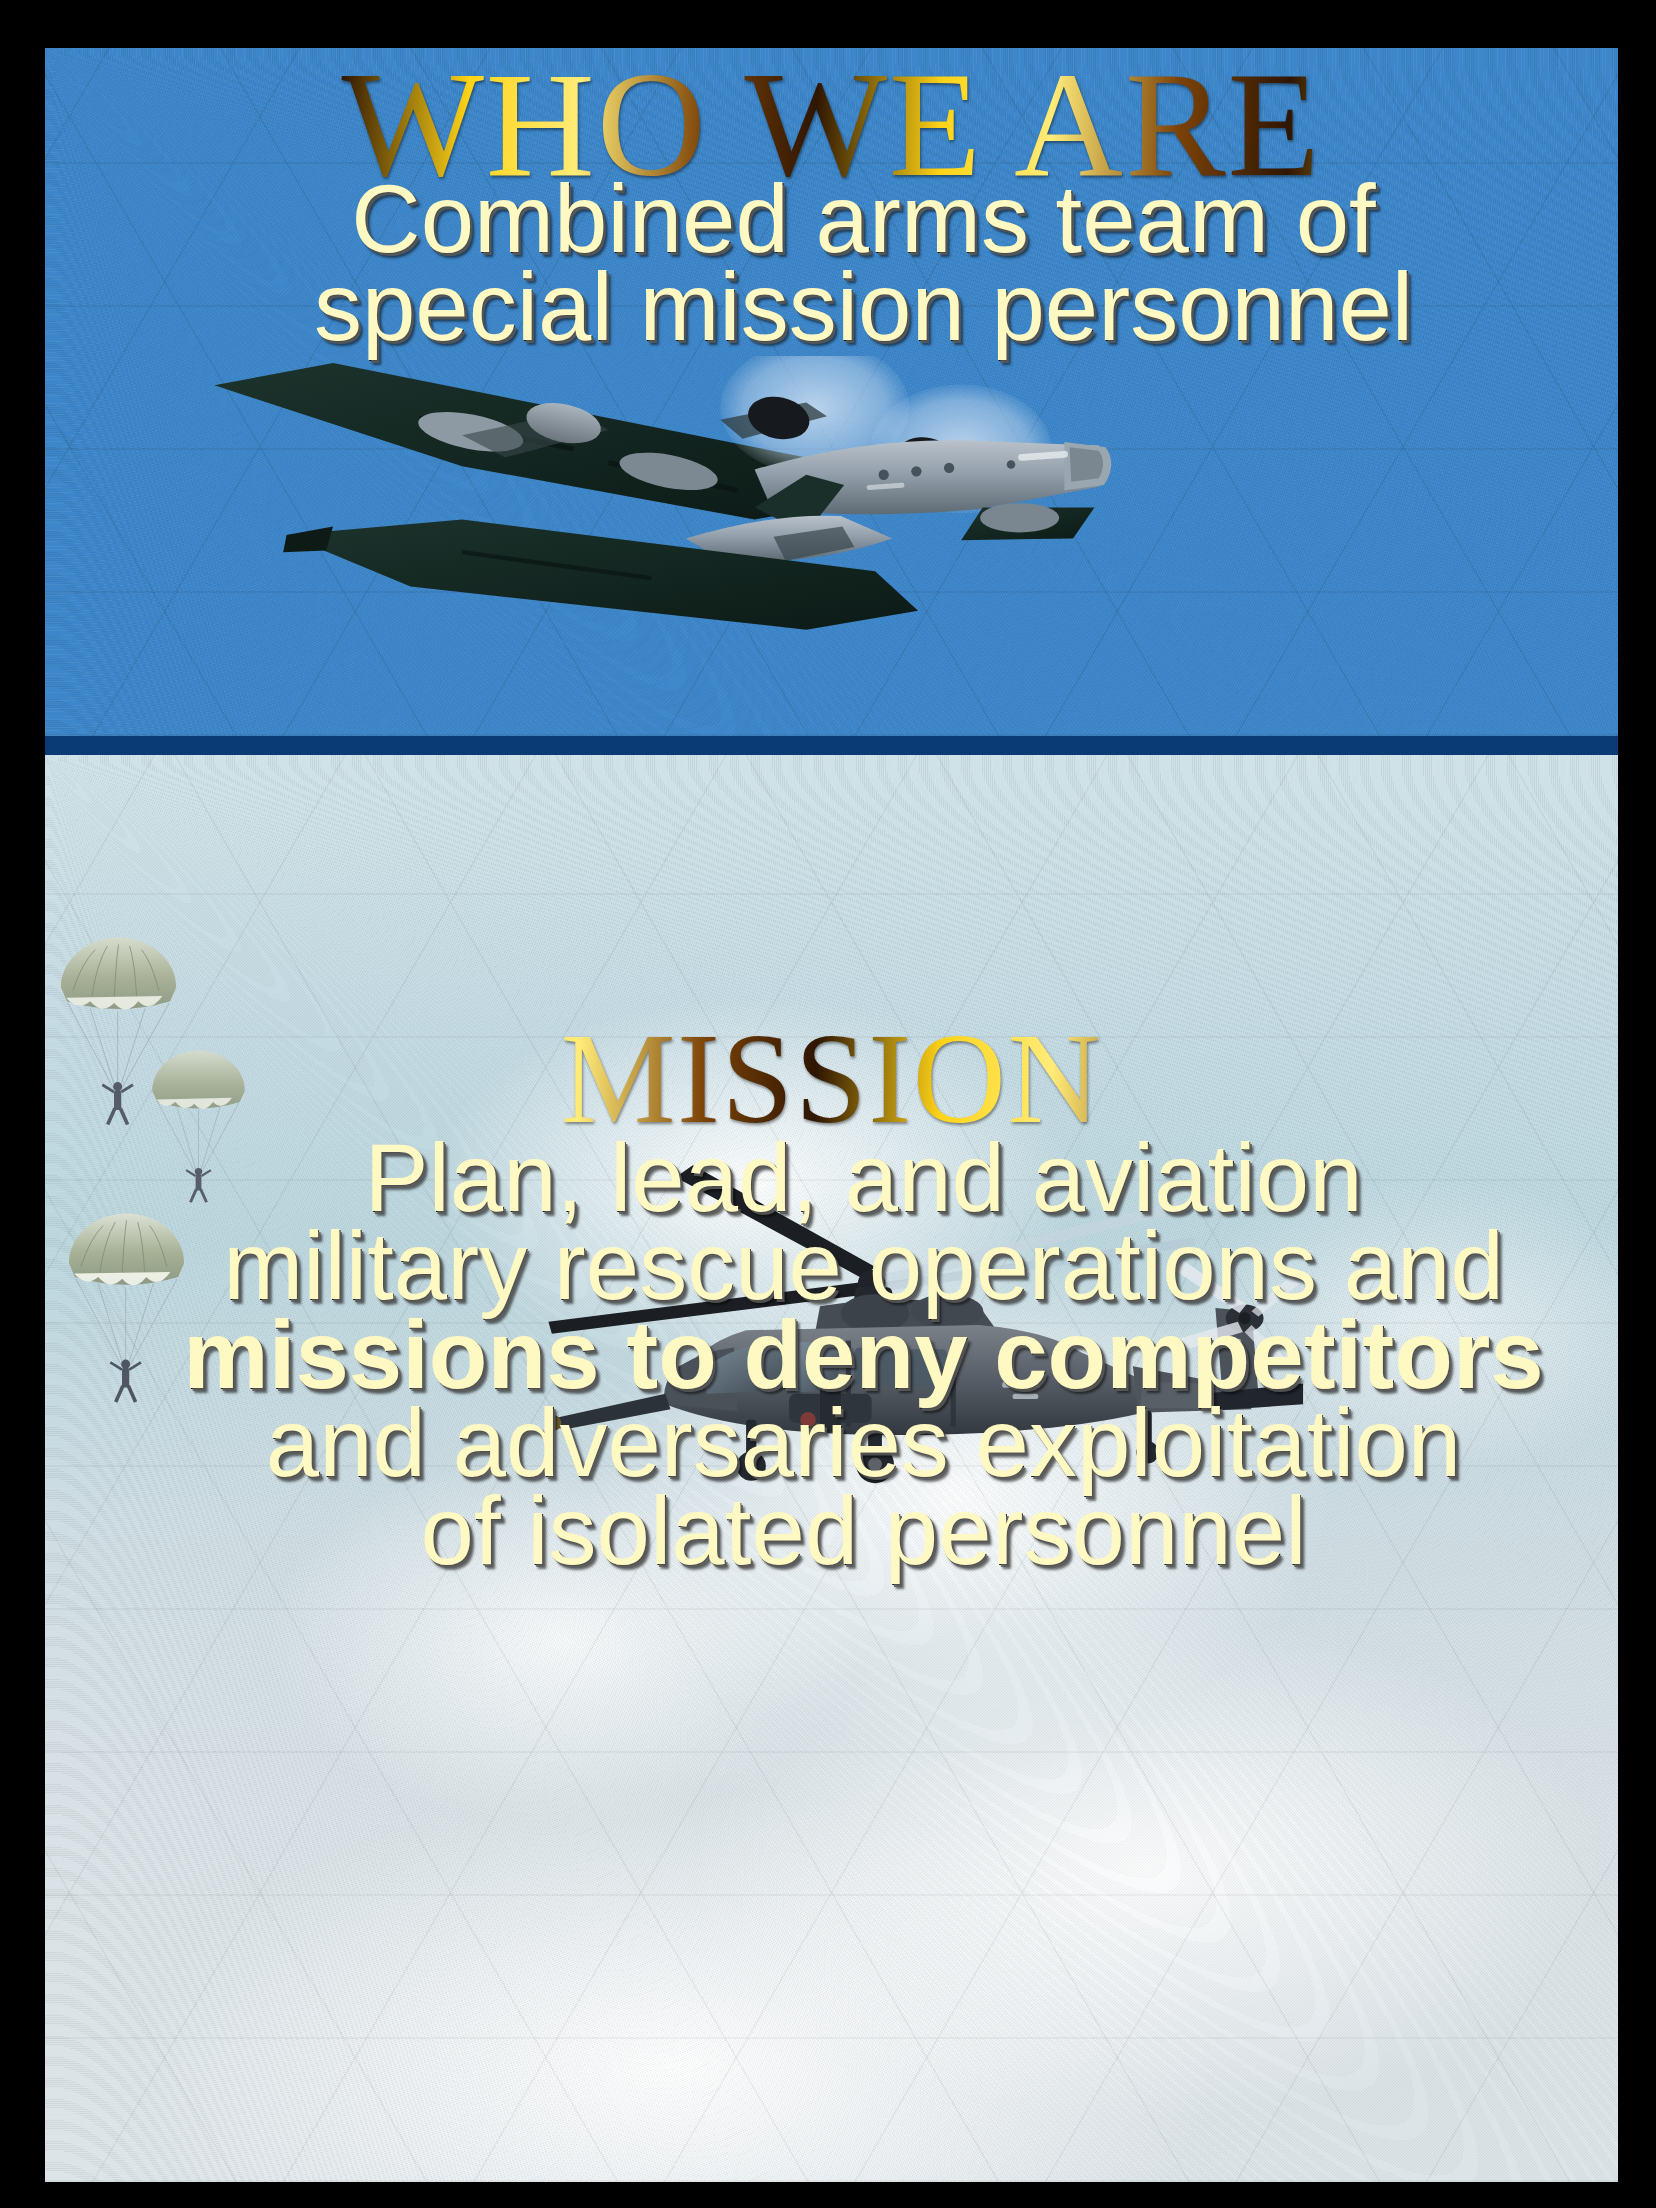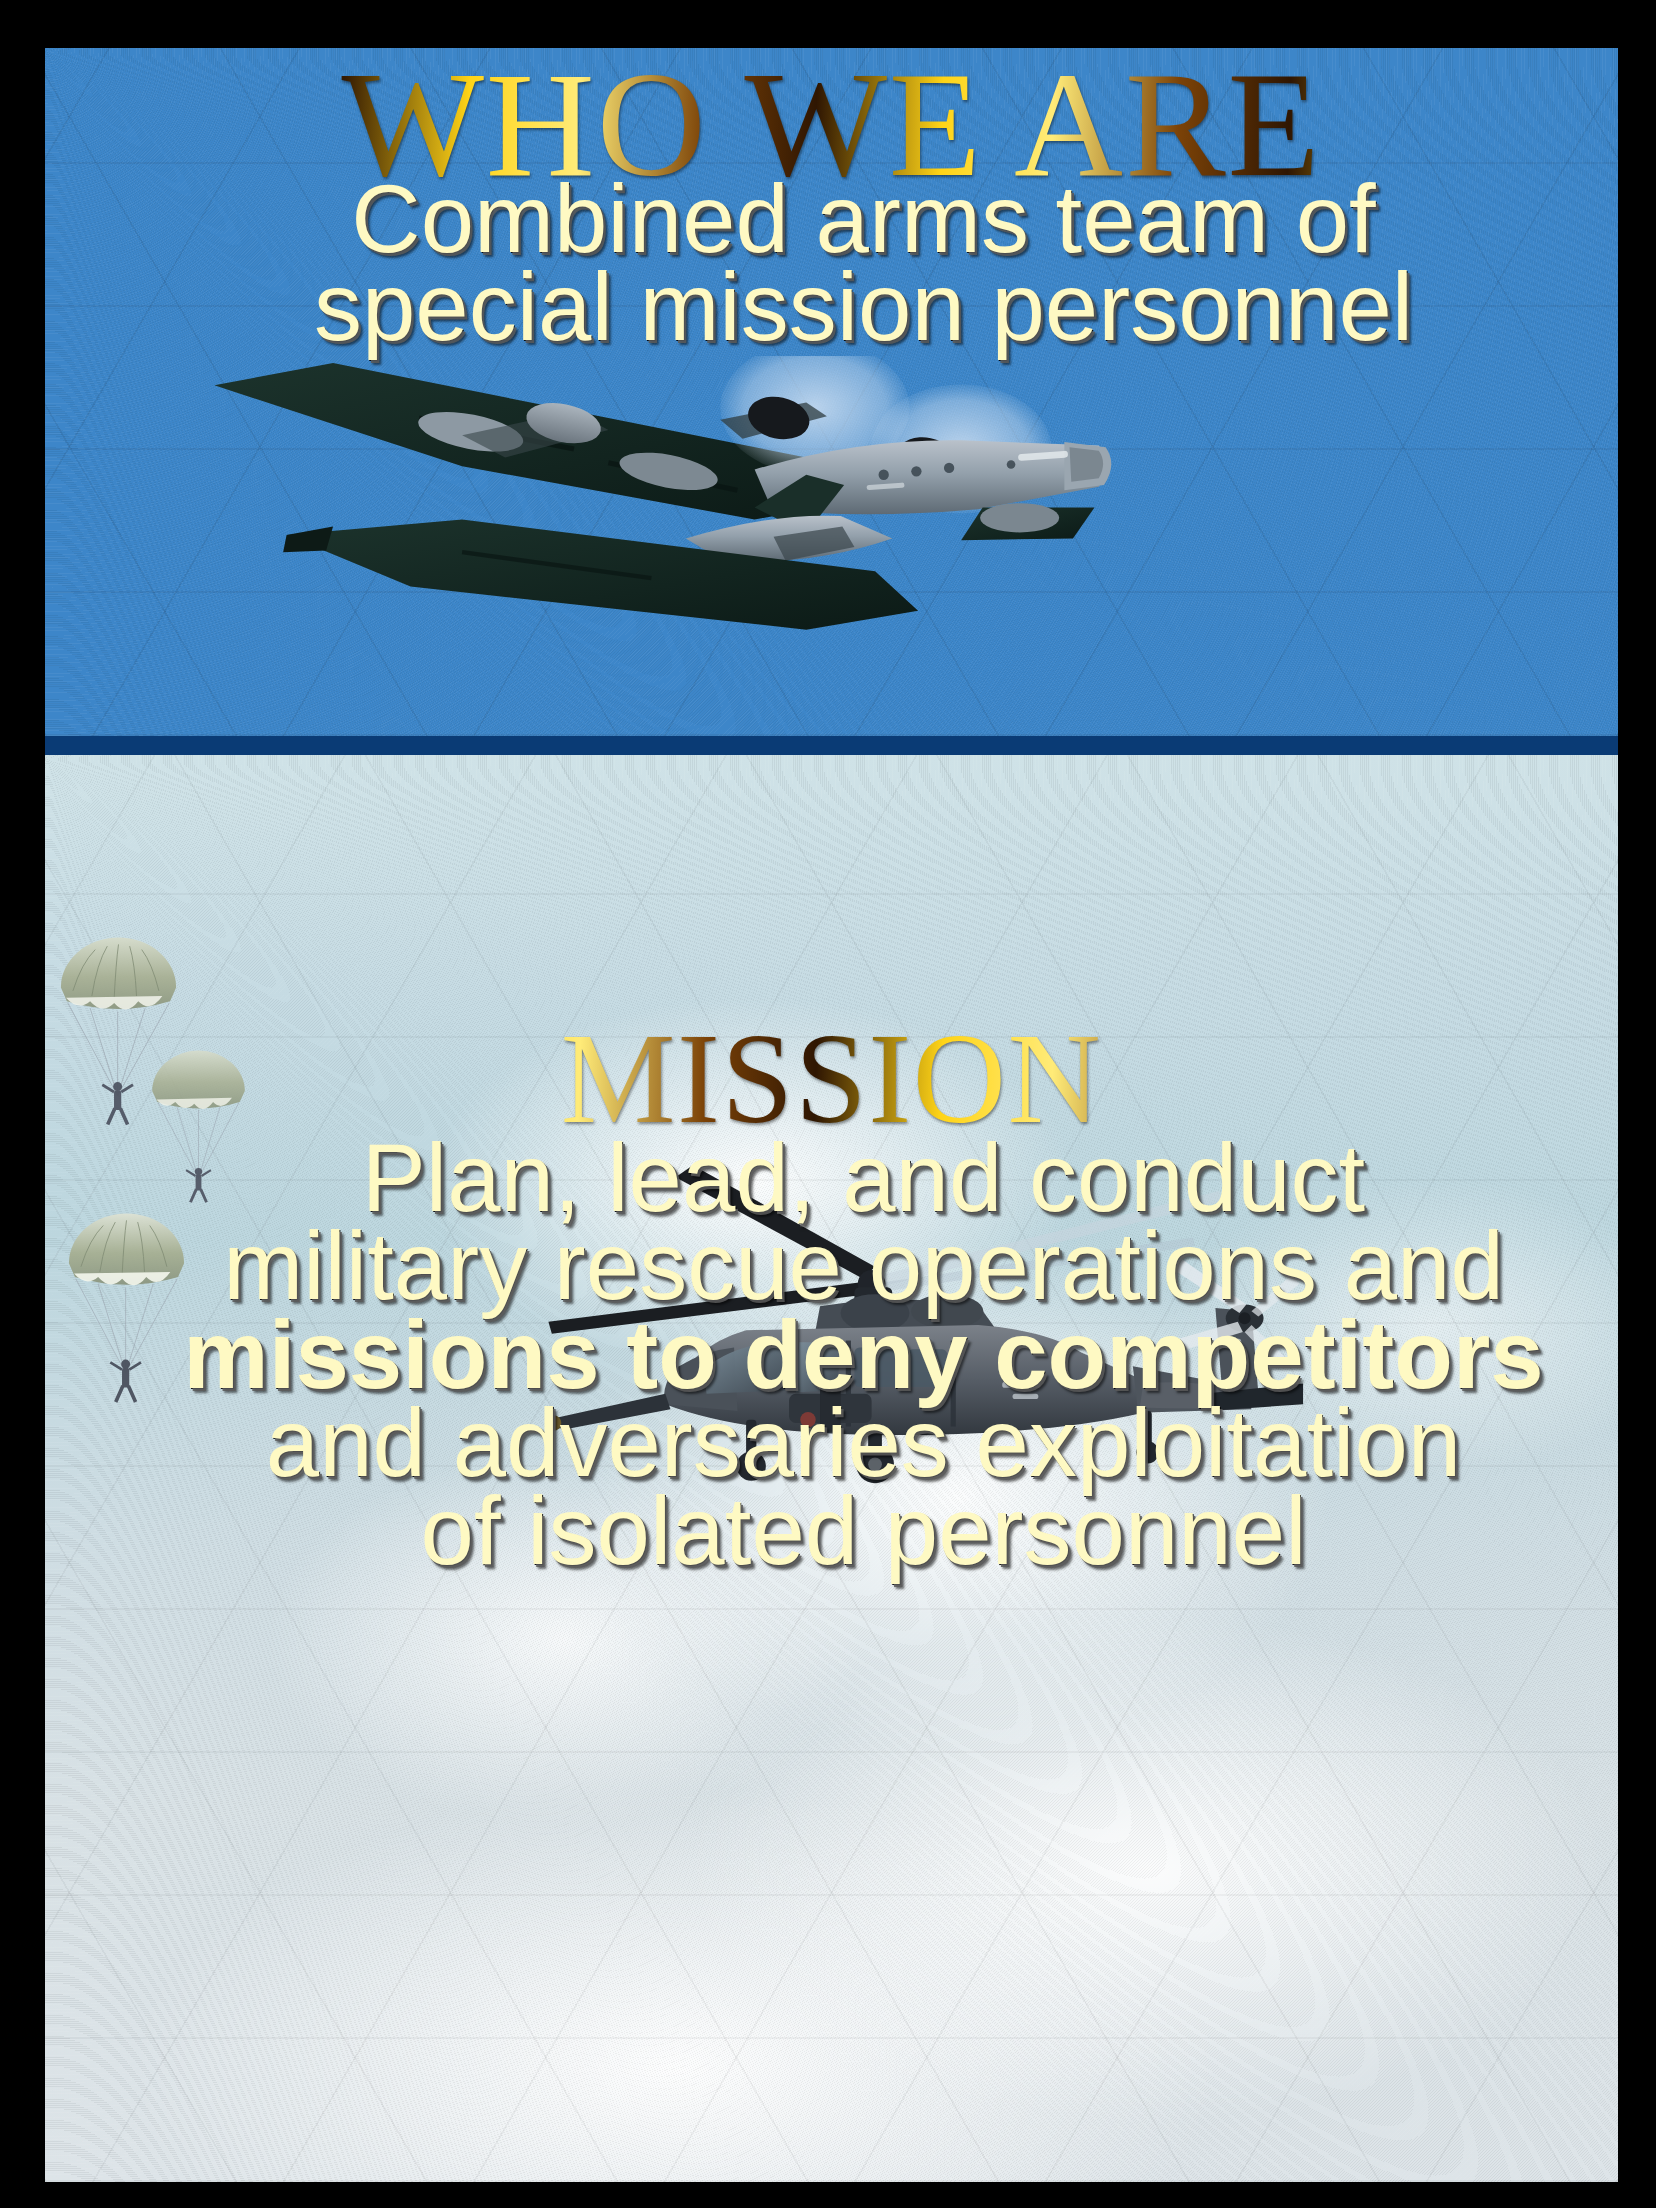--- a/index.html
+++ b/index.html
@@ -387,21 +387,21 @@
     <div class="gold who-are" style="white-space: nowrap;">WHO WE ARE</div>
 
     <div class="body-text who-body" style="transform: none;">
       <span class="ln" style="display: block;"><span style="display: inline-block; transform-origin: 50% 50%; transform: scaleX(1);">Combined arms team of</span></span>
       <span class="ln" style="display: block;"><span style="display: inline-block; transform-origin: 50% 50%; transform: scaleX(1);">special mission personnel</span></span>
     </div>
 
     <div class="gold mission" style="white-space: nowrap; text-decoration: underline;">MISSION</div>
 
     <div class="body-text mission-body" style="transform: none;">
-      <span class="ln" style="display: block;"><span style="display: inline-block; transform-origin: 50% 50%; transform: scaleX(1);">Plan, lead, and conduct</span></span>
+      <span class="ln" style="display: block;"><span style="display: inline-block; transform-origin: 50% 50%; transform: scaleX(1);">Plan, lead, and aviation</span></span>
       <span class="ln" style="display: block;"><span style="display: inline-block; transform-origin: 50% 50%; transform: scaleX(1);">military rescue operations and</span></span>
       <span class="ln" style="display: block; font-weight: bold;"><span style="display: inline-block; transform-origin: 50% 50%; transform: scaleX(1);">missions to deny competitors</span></span>
       <span class="ln" style="display: block;"><span style="display: inline-block; transform-origin: 50% 50%; transform: scaleX(1);">and adversaries exploitation</span></span>
       <span class="ln" style="display: block;"><span style="display: inline-block; transform-origin: 50% 50%; transform: scaleX(1);">of isolated personnel</span></span>
     </div>
 
   </div>
 </div>
 
 

